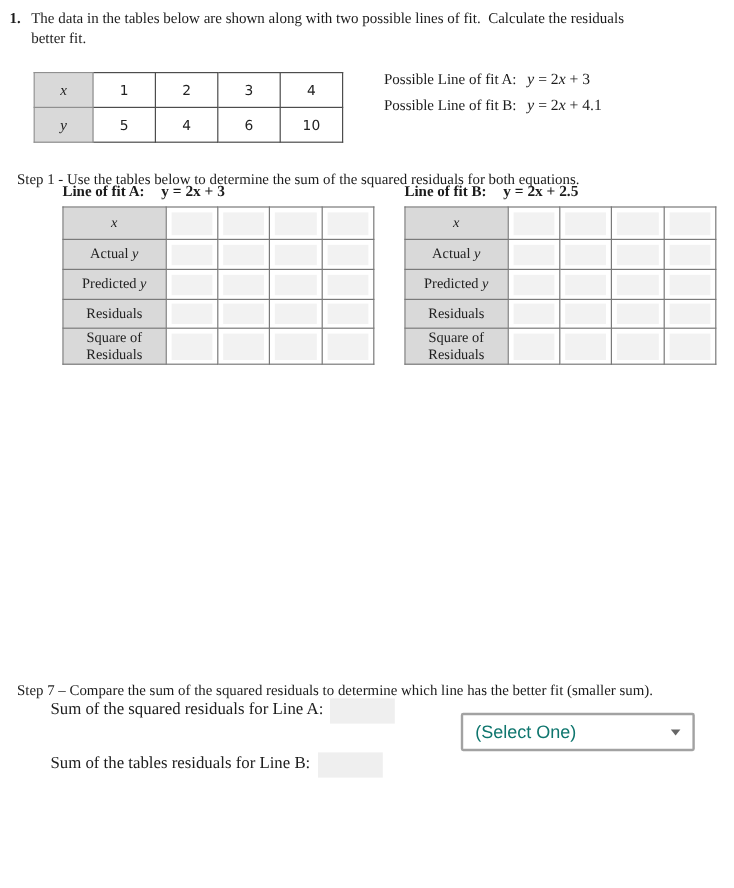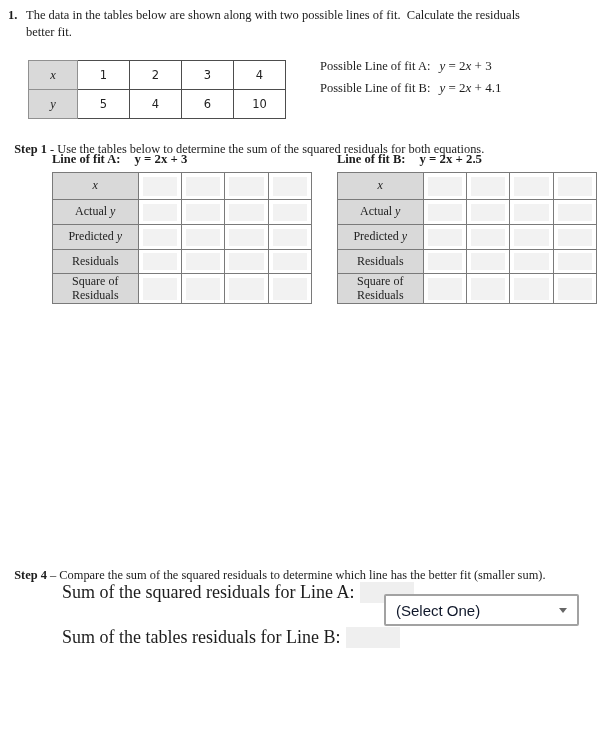--- a/index.html
+++ b/index.html
@@ -32,21 +32,21 @@
   .possible-lines{top:58px;left:320px;}
   .eq-line{display:flex;align-items:baseline;height:22px;font-size:12.5px;}
   .eq-label{white-space:pre;}
   .eq{white-space:pre;margin-left:9px;font-size:13px;}
   .eq i{font-style:italic;}
 
   
   .step-line{font-size:12.4px;white-space:pre;}
   .step1{top:127px;left:8px;}
   .step2{top:553px;left:8px;}
-  .step-label{font-weight:bold;margin-top:18px;}
+  .step-label{font-weight:normal;margin-top:18px;}
 
   
   .fit-block{width:260px;}
   .fit-block-a{top:152px;left:52px;}
   .fit-block-b{top:152px;left:337px;}
   .fit-caption{display:flex;align-items:baseline;font-weight:bold;font-size:12.5px;height:20px;white-space:pre;}
   .fit-caption .fit-eq{margin-left:14px;font-size:12.8px;}
   table.fit-table{border-collapse:collapse;border:1px solid #666;}
   .fit-table td{border:1px solid #7a7a7a;}
   .fit-th{
@@ -60,28 +60,28 @@
   .fit-table tr:nth-child(2),.fit-table tr:nth-child(3){height:25px;}
   .fit-table tr:nth-child(4){height:24px;}
   .fit-table tr:nth-child(5){height:30px;}
   .fit-table tr:nth-child(1) .answer-box{height:19px;}
   .fit-table tr:nth-child(5) .answer-box{height:22px;}
 
   
   .sum-row{display:flex;align-items:center;height:22px;}
   .sum-row-a{top:581px;left:42px;}
   .sum-row-b{top:626px;left:42px;}
-  .sum-label{font-size:18px;white-space:pre;margin-left:20px;}
+  .sum-label{font-size:14px;white-space:pre;}
   .sum-box{width:54px;height:21px;background:var(--sum-fill,#efefef);margin-left:6px;}
 
   .select-box{
     top:594px;left:384px;width:195px;height:32px;box-sizing:border-box;
     border:2px solid var(--select-border,#a2a2a2);border-radius:2px;background:#fff;
     display:flex;align-items:center;padding:0 10px;cursor:default;
-    font-family:"Liberation Sans","DejaVu Sans",sans-serif;font-size:15px;color:#0f172a;
+    font-family:"Liberation Sans","DejaVu Sans",sans-serif;font-size:15px;color:#0f766e;
   }
   .select-box .select-value{flex:1;}
   .chevron{
     width:0;height:0;border-left:4px solid transparent;border-right:4px solid transparent;
     border-top:5px solid #666;margin-left:4px;
   }
 </style>
 </head>
 <body>
 
@@ -295,21 +295,21 @@
           </td>
           <td class="fit-td">
             <div class="answer-box"></div>
           </td>
         </tr>
       </tbody>
   </table>
 </div>
 
 <div class="abs step-line step2">
-  <span class="step-label">Step 4</span><span> – Compare the sum of the squared residuals to determine which line has the better fit (smaller sum).</span>
+  <span class="step-label">Step 7</span><span> – Compare the sum of the squared residuals to determine which line has the better fit (smaller sum).</span>
 </div>
 
 <div class="abs sum-row sum-row-a">
   <span class="sum-label">Sum of the squared residuals for Line A:</span>
   <div class="sum-box"></div>
 </div>
 
 <div class="abs select-box">
   <span class="select-value">(Select One)</span>
   <span class="chevron"></span>

